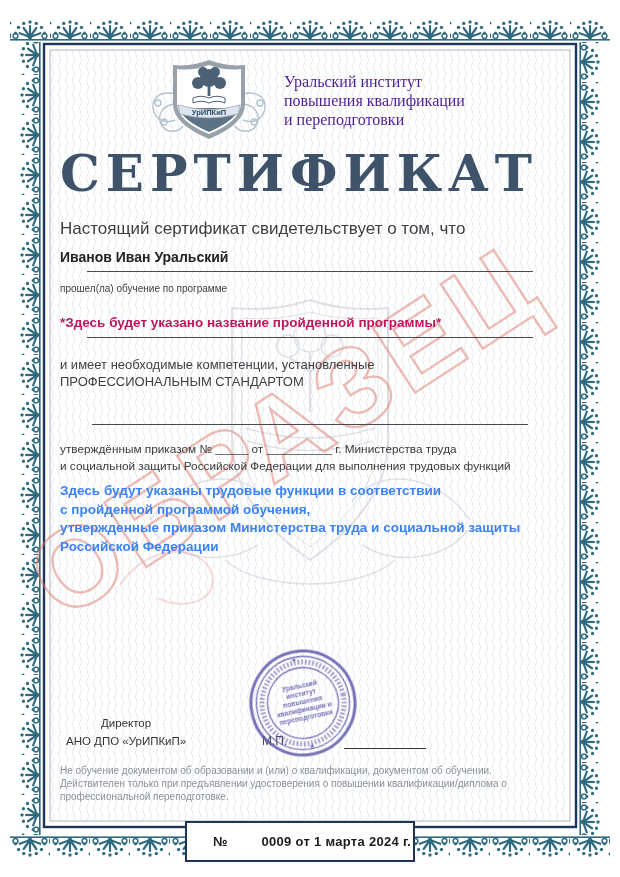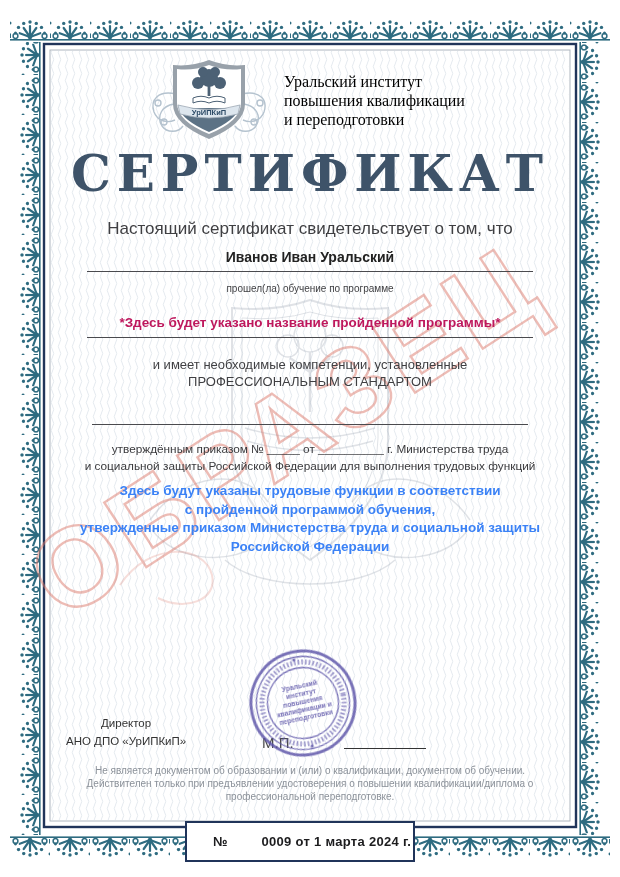--- a/index.html
+++ b/index.html
@@ -1,43 +1,43 @@
 <!DOCTYPE html>
 <html><head>
 <meta charset="utf-8">
 <style>
   html,body{margin:0;padding:0;background:#ffffff;}
   #cert{
     position:relative;width:620px;height:877px;background:#ffffff;overflow:hidden;
     font-family:"Liberation Sans", sans-serif;color:#3a3a3c;
   }
   .abs{position:absolute;}
-  .center{left:52px;width:516px;text-align:center;}
+  .center{left:60px;width:516px;text-align:left;}
   .pre{white-space:pre-line;}
 
   .institute-name{
     left:284px;top:72px;width:230px;
     font-family:"Liberation Serif", serif;
-    font-size:16px;line-height:19px;color:#000000;
+    font-size:16px;line-height:19px;color:#4c1d95;
   }
   .cert-title{
     top:144px;
     font-family:"DejaVu Serif", serif;font-weight:bold;
     font-size:50px;letter-spacing:6px;color:#3e5369;
   }
   .intro{top:219px;font-size:17px;color:#3f3f42;}
   .recipient{top:249px;font-size:14px;font-weight:bold;color:#222;}
   .rule{border-top:1.4px solid #4a4a4e;height:0;}
   .passed{top:283px;font-size:10px;color:#3f3f42;}
   .program{top:315px;font-size:13.5px;font-weight:bold;color:#be185d;}
   .competence{top:356px;font-size:13px;line-height:17px;color:#3f3f42;}
   .order{top:441px;font-size:11.8px;line-height:17px;color:#3a3a3d;}
   .functions{top:482px;font-size:13.5px;line-height:18.5px;font-weight:bold;color:#3b82f6;}
   .director{left:66px;top:714px;font-size:11.5px;line-height:18px;color:#333;text-align:center;}
-  .mp{left:262px;top:734px;font-size:15px;color:#4a4a4a;}
+  .mp{left:262px;top:734px;font-size:12px;color:#4a4a4a;}
   .sig-line{left:344px;top:748px;width:82px;border-top:1.2px solid #333;height:0;}
   .disclaimer{top:764px;font-size:10px;line-height:13px;color:#8b9199;}
   .numbox{
     left:185px;top:821px;width:226px;height:37px;background:#ffffff;
     border:2px solid #20345a;display:flex;align-items:center;
     font-size:13px;font-weight:bold;color:#1c1c1e;
   }
   .numbox .prefix{margin-left:26px;}
   .numbox .value{margin-left:34px;letter-spacing:0.3px;}
 </style>
@@ -202,21 +202,21 @@
       <g font-family="Liberation Sans, sans-serif" font-size="6.8" font-weight="bold" fill="#5b53a8" text-anchor="middle">
         <text x="65" y="50">Уральский</text>
         <text x="65" y="58">институт</text>
         <text x="65" y="66">повышения</text>
         <text x="65" y="74">квалификации и</text>
         <text x="65" y="82">переподготовки</text>
       </g>
     </g>
   </svg>
 
-  <div class="abs center disclaimer pre">Не является документом об образовании и (или) о квалификации, документом об обучении.
+  <div class="abs center disclaimer pre">Не обучение документом об образовании и (или) о квалификации, документом об обучении.
 Действителен только при предъявлении удостоверения о повышении квалификации/диплома о
 профессиональной переподготовке.</div>
 
   <div class="abs numbox">
     <span class="prefix">№</span>
     <span class="value">0009 от 1 марта 2024 г.</span>
   </div>
 
 </div>
 

